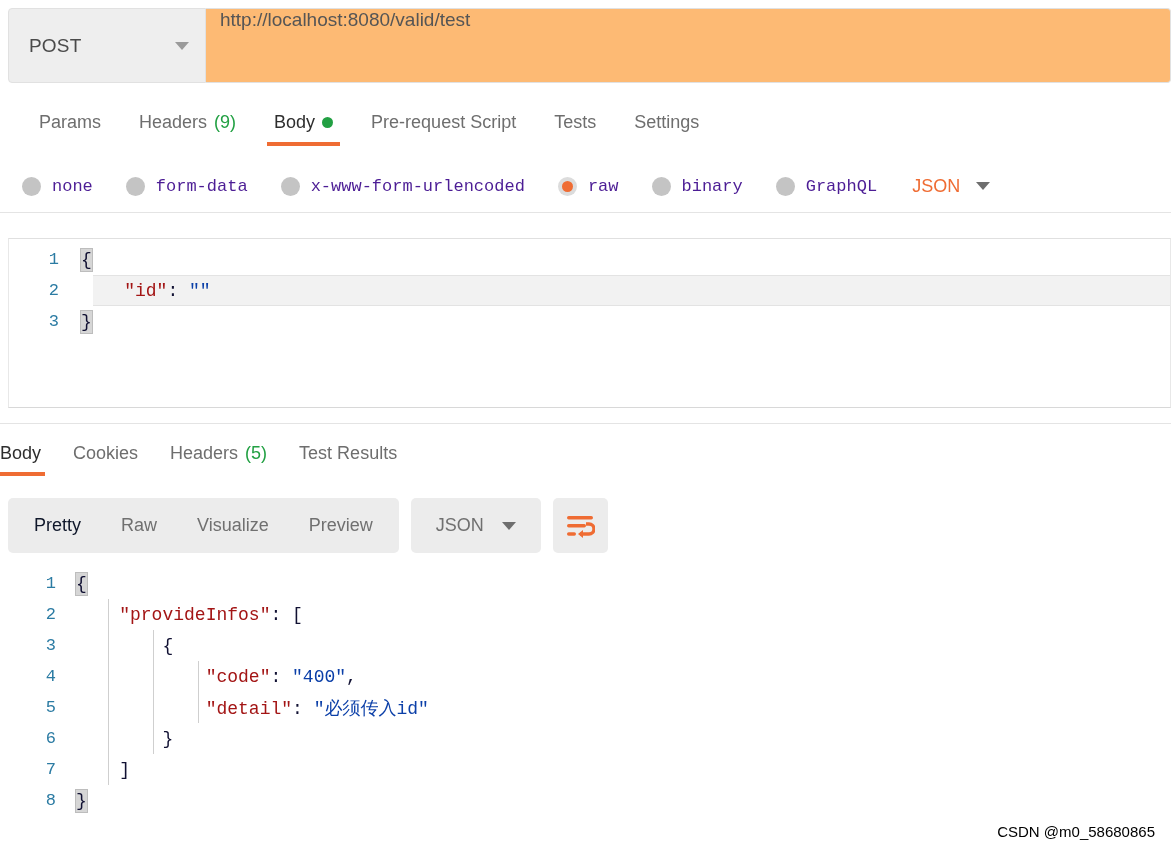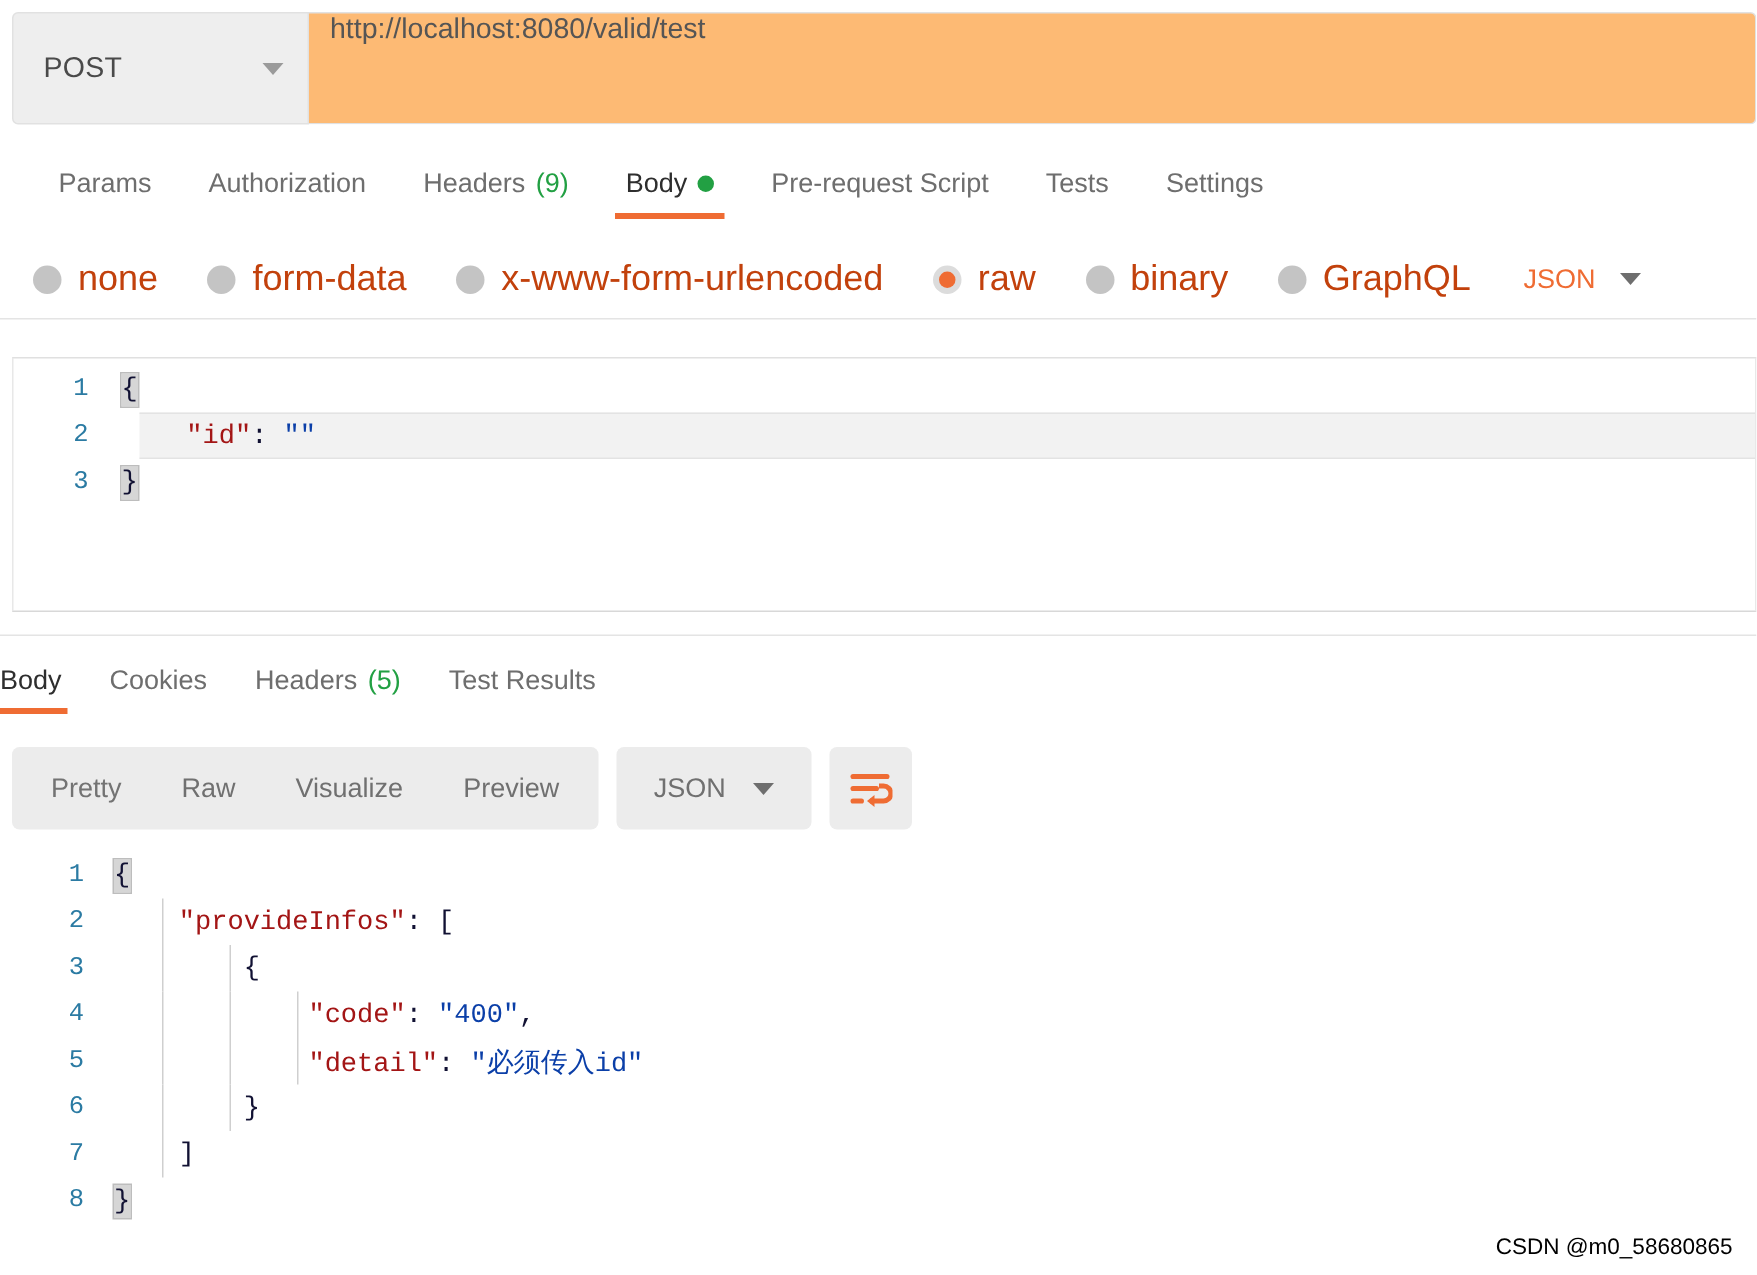--- a/index.html
+++ b/index.html
@@ -87,21 +87,21 @@
   .radio {
     width: 19px; height: 19px; border-radius: 50%;
     background: #c4c4c4; flex: none;
     display: flex; align-items: center; justify-content: center;
   }
   .radio.selected { background: #dcdcdc; }
   .radio.selected::after {
     content: ""; width: 11px; height: 11px;
     border-radius: 50%; background: #ef6c33;
   }
-  .radio-label { font-size: 24px; color: #c2410c; }
+  .radio-label { font-size: 17px; color: #4c1d95; font-family: Liberation Mono, monospace; }
   .json-select {
     display: flex; align-items: center; gap: 16px;
     margin-left: 2px; cursor: pointer;
   }
   .json-text { font-size: 18px; color: #ef6c33; }
   .caret-sm {
     width: 0; height: 0;
     border-left: 7px solid transparent;
     border-right: 7px solid transparent;
     border-top: 8px solid #6e6e6e;
@@ -176,21 +176,21 @@
     height: 55px; display: flex; align-items: center; gap: 12px;
   }
   .segmented {
     height: 55px; background: #ececec; border-radius: 5px;
     display: flex; align-items: center; padding: 0 6px;
   }
   .seg-item {
     padding: 0 20px; font-size: 18px; color: #707070; cursor: pointer;
     height: 100%; display: flex; align-items: center;
   }
-  .seg-item.active { color: #737373; }
+  .seg-item.active { color: #0f172a; }
   .dropdown-box {
     height: 55px; min-width: 130px; background: #ececec; border-radius: 5px;
     display: flex; align-items: center; justify-content: center; gap: 18px;
     cursor: pointer;
   }
   .dropdown-box .dd-text { font-size: 18px; color: #707070; }
   .icon-btn {
     width: 55px; height: 55px; background: #ececec; border-radius: 5px;
     display: flex; align-items: center; justify-content: center;
     cursor: pointer;
@@ -219,23 +219,20 @@
     <span class="caret"></span>
   </div>
   <div class="url-box">
     <span class="url-text">http://localhost:8080/valid/test</span>
   </div>
 </div>
 
 <div class="req-tabs">
   <div class="tab">
     <span>Params</span>
-  </div>
-  <div class="tab">
-    <span>Authorization</span>
   </div>
   <div class="tab">
     <span>Headers</span>
     <span class="count">(9)</span>
   </div>
   <div class="tab active">
     <span>Body</span>
     <span class="dot-green"></span>
   </div>
   <div class="tab">

